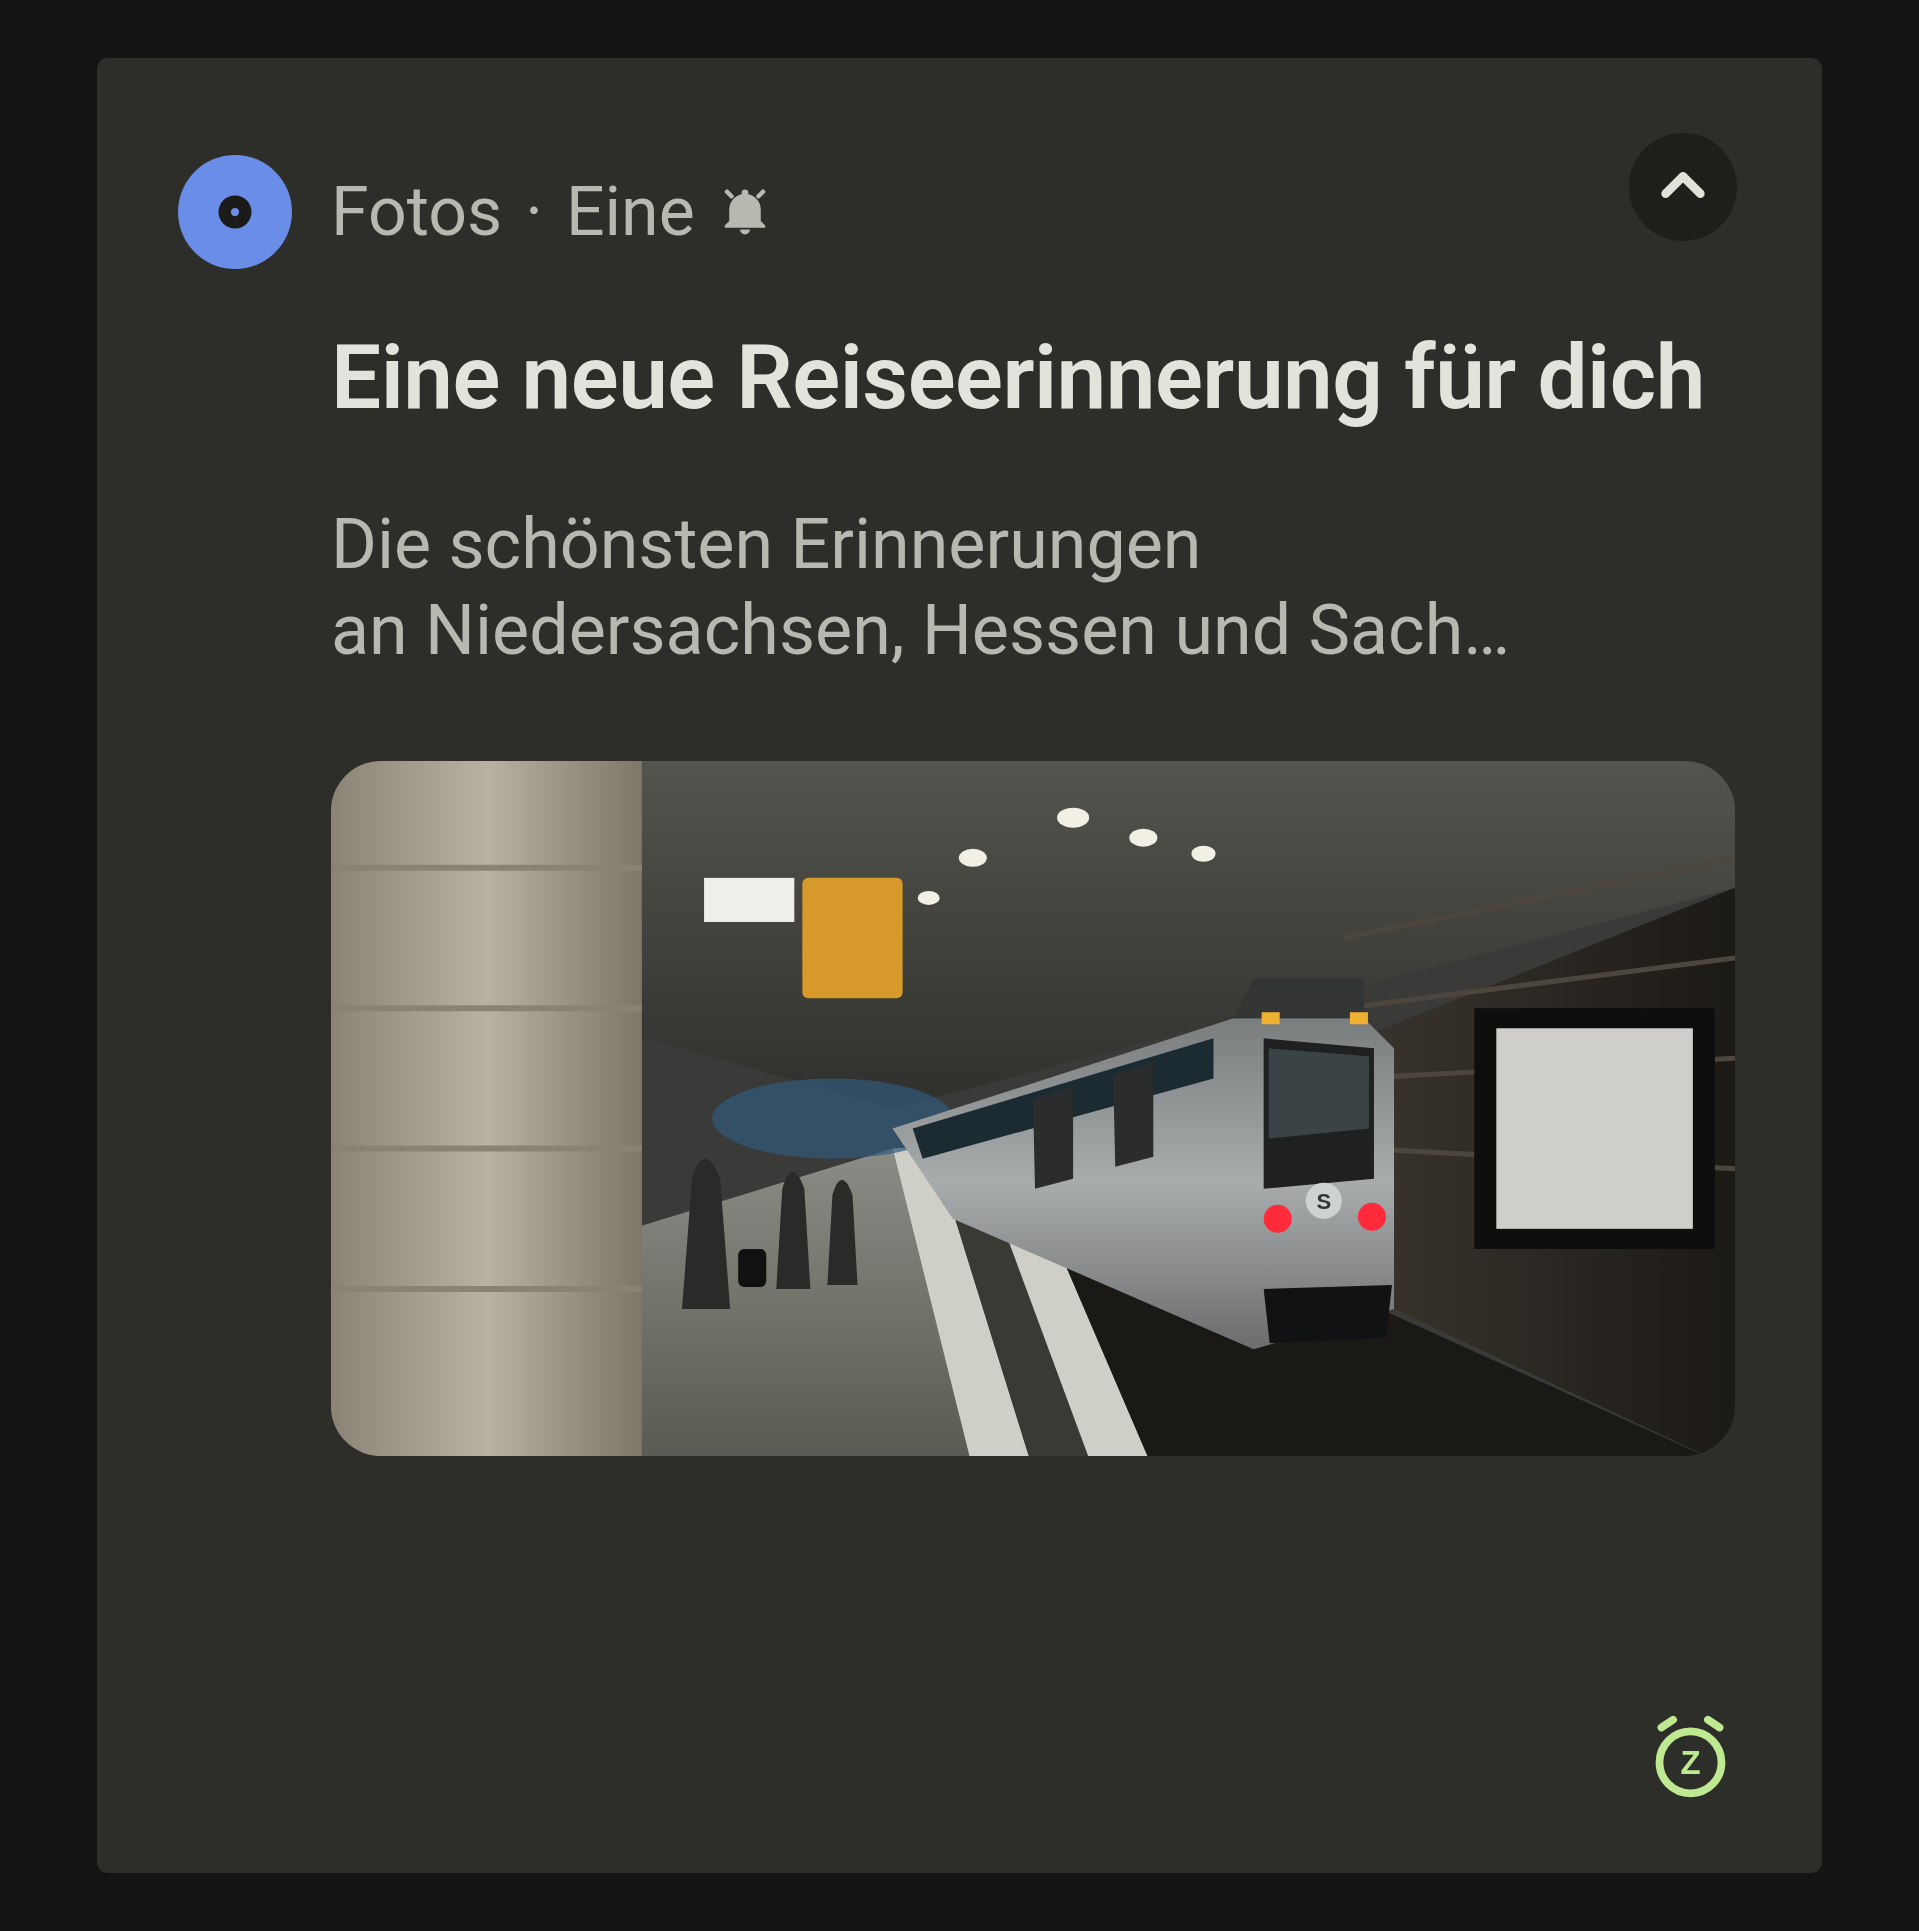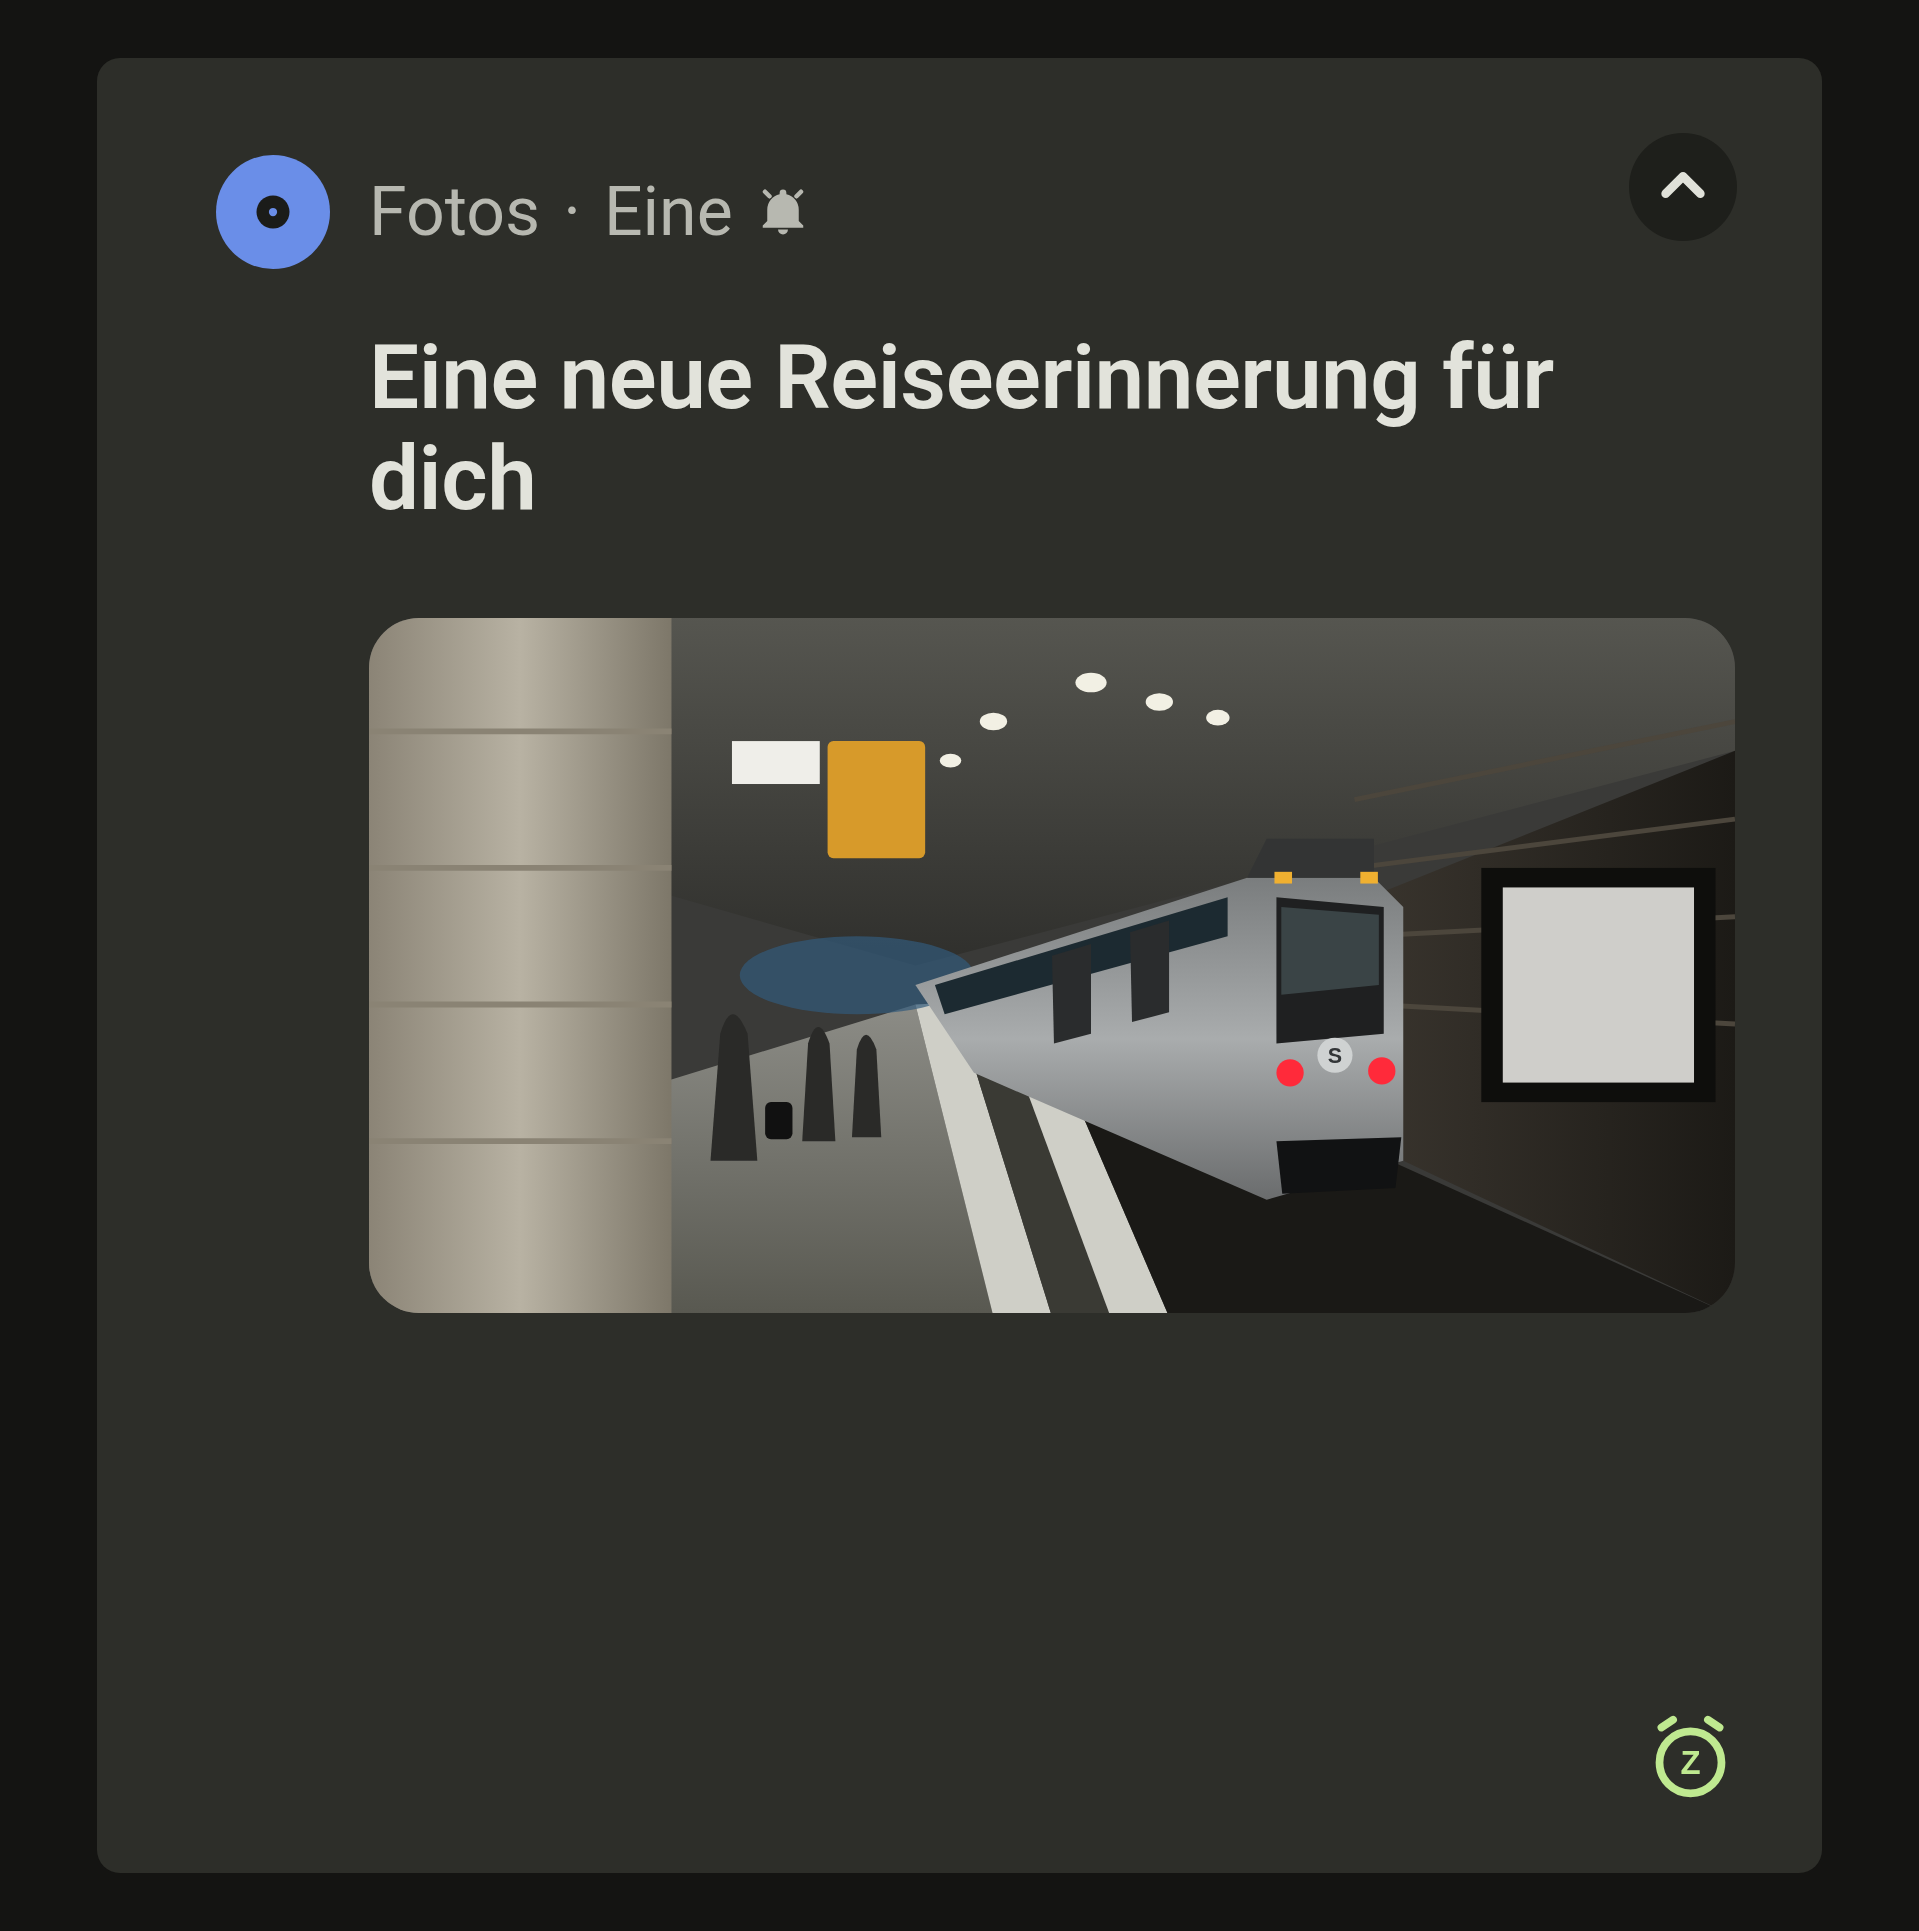--- a/index.html
+++ b/index.html
@@ -14,22 +14,22 @@
   .outer-wrap {
     width: 1919px;
     height: 1931px;
     padding: 58px 97px 58px 97px;
   }
 
   .notification-card {
     width: 100%;
     height: 100%;
     background: #2d2e29;
-    border-radius: 23px;
-    padding: 97px 87px 68px 119px;
+    border-radius: 11px;
+    padding: 97px 87px 68px 81px;
     position: relative;
     display: flex;
     flex-direction: column;
   }
 
   
   .header-row {
     display: flex;
     align-items: center;
     gap: 39px;
@@ -165,20 +165,24 @@
     <div class="expand-btn">
       <span>
         <svg viewBox="0 0 48 48">
             <polyline points="8,32 24,16 40,32"></polyline>
           </svg>
       </span>
     </div>
 
     <div class="content-col">
       <div class="notif-title">Eine neue Reiseerinnerung für dich</div>
+      <div class="notif-body">
+        <div>Die schönsten Erinnerungen</div>
+        <div class="notif-body-line2">an Niedersachsen, Hessen und Sach…</div>
+      </div>
 
       <div class="preview-image" aria-label="train-station-photo">
         <svg viewBox="0 0 1400 720" preserveAspectRatio="xMidYMid slice">
           <defs>
             <linearGradient id="ceil" x1="0" y1="0" x2="0" y2="1">
               <stop offset="0" stop-color="#565650"></stop>
               <stop offset="1" stop-color="#2f2f2c"></stop>
             </linearGradient>
             <linearGradient id="wallR" x1="0" y1="0" x2="1" y2="0">
               <stop offset="0" stop-color="#3b362f"></stop>

